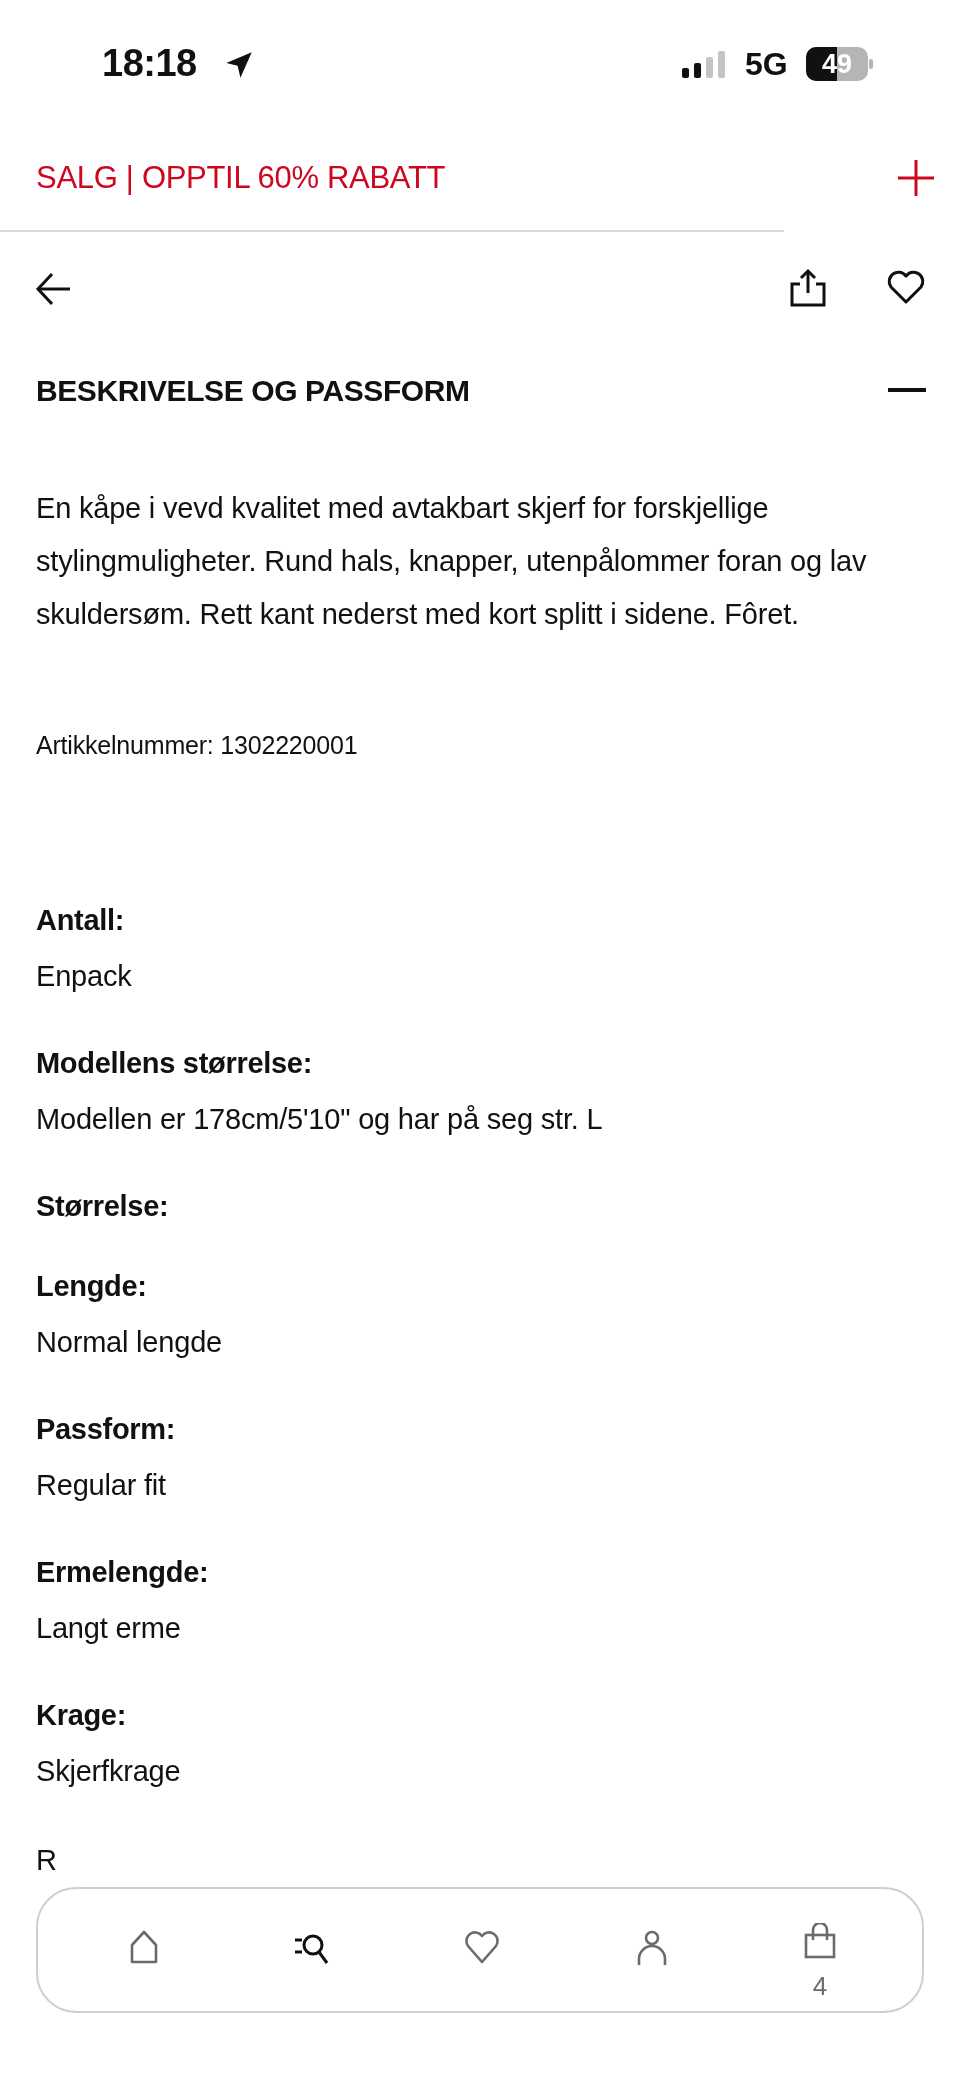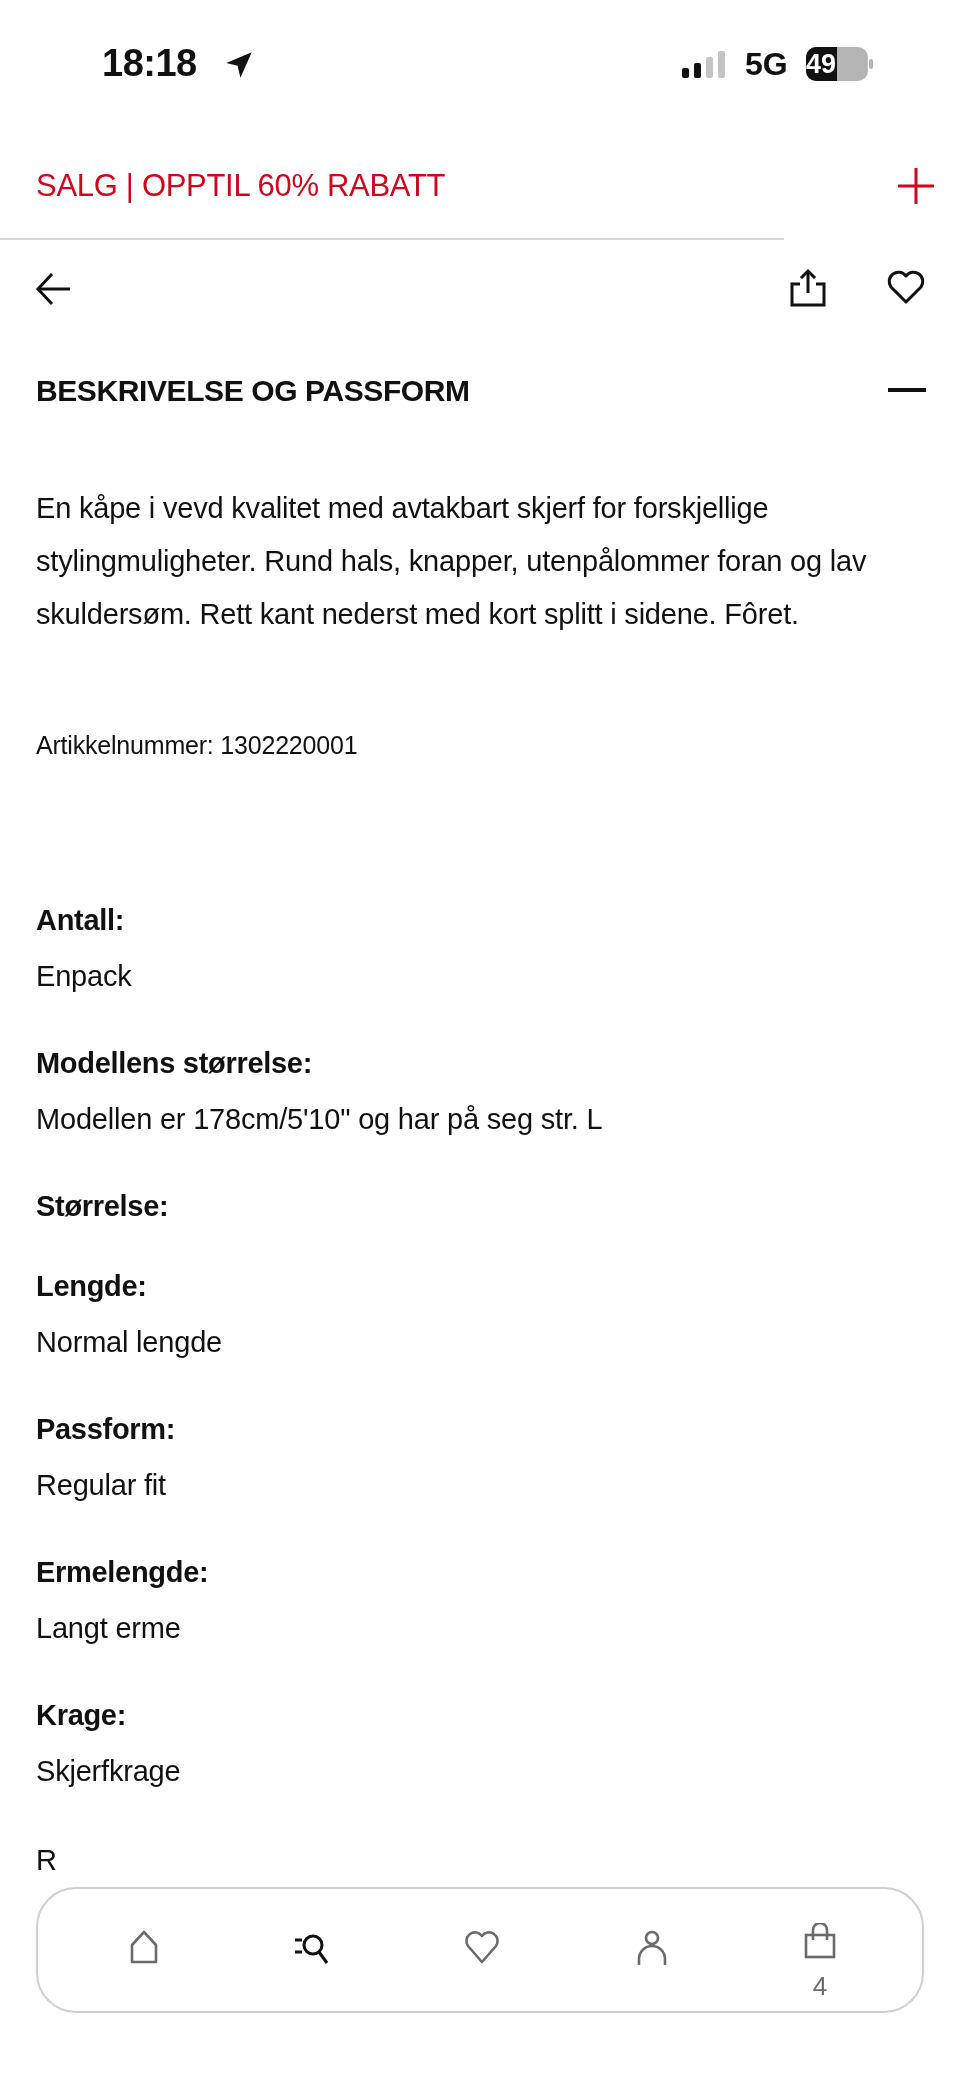--- a/index.html
+++ b/index.html
@@ -8,21 +8,21 @@
 
   
   .status-bar { position: absolute; left: 0; top: 0; width: 960px; height: 130px; }
   .status-time { position: absolute; left: 102px; top: 42px; font-size: 38px; font-weight: 700; letter-spacing: -0.5px; font-family: "Liberation Sans", sans-serif; }
   .loc-icon { position: absolute; left: 222px; top: 48px; width: 34px; height: 34px; }
   .signal-icon { position: absolute; left: 680px; top: 50px; width: 50px; height: 30px; }
   .network-label { position: absolute; left: 745px; top: 46px; font-size: 32px; font-weight: 700; }
   .battery { position: absolute; left: 806px; top: 47px; width: 68px; height: 34px; }
 
   
-  .promo { position: absolute; left: 0; top: 150px; width: 784px; height: 90px; border-bottom: 2px solid #d8d8d8; }
+  .promo { position: absolute; left: 0; top: 142px; width: 784px; height: 90px; border-bottom: 2px solid #d8d8d8; }
   .promo-text { position: absolute; left: 36px; top: 18px; font-size: 31px; color: #cc071e; letter-spacing: -0.3px; }
   .promo-plus { position: absolute; left: 896px; top: 16px; width: 40px; height: 40px; cursor: pointer; }
 
   
   .nav-row { position: absolute; left: 0; top: 250px; width: 960px; height: 80px; }
   .back-btn { position: absolute; left: 34px; top: 19px; width: 40px; height: 40px; cursor: pointer; }
   .share-btn { position: absolute; left: 788px; top: 17px; width: 40px; height: 42px; cursor: pointer; }
   .fav-btn { position: absolute; left: 886px; top: 18px; width: 40px; height: 38px; cursor: pointer; }
 
   
@@ -58,21 +58,21 @@
     <rect x="26" y="7" width="7" height="21" rx="2" fill="#c4c4c4"></rect>
     <rect x="38" y="1" width="7" height="27" rx="2" fill="#c4c4c4"></rect>
   </svg>
   <span class="network-label">5G</span>
   <div class="battery">
     <svg viewBox="0 0 68 34" width="68" height="34" style="position:absolute;left:0;top:0">
       <rect x="0" y="0" width="62" height="34" rx="10" fill="#b5b5b5"></rect>
       <path d="M10 0 H31 V34 H10 A10 10 0 0 1 0 24 V10 A10 10 0 0 1 10 0 Z" fill="#111"></path>
       <rect x="63" y="12" width="4" height="10" rx="2" fill="#b5b5b5"></rect>
     </svg>
-    <span style="position:absolute;left:0;top:2px;width:62px;color:#fff;font-size:27px;font-weight:700;">49</span>
+    <span style="position:absolute;left:0;top:2px;width:62px;text-align:center;color:#fff;font-size:27px;font-weight:700;">49</span>
   </div>
 </div>
 
 <div class="promo">
   <span class="promo-text">SALG | OPPTIL 60% RABATT</span>
   <svg class="promo-plus" viewBox="0 0 40 40">
     <line x1="20" y1="2" x2="20" y2="38" stroke="#cc071e" stroke-width="3"></line>
     <line x1="2" y1="20" x2="38" y2="20" stroke="#cc071e" stroke-width="3"></line>
   </svg>
 </div>

